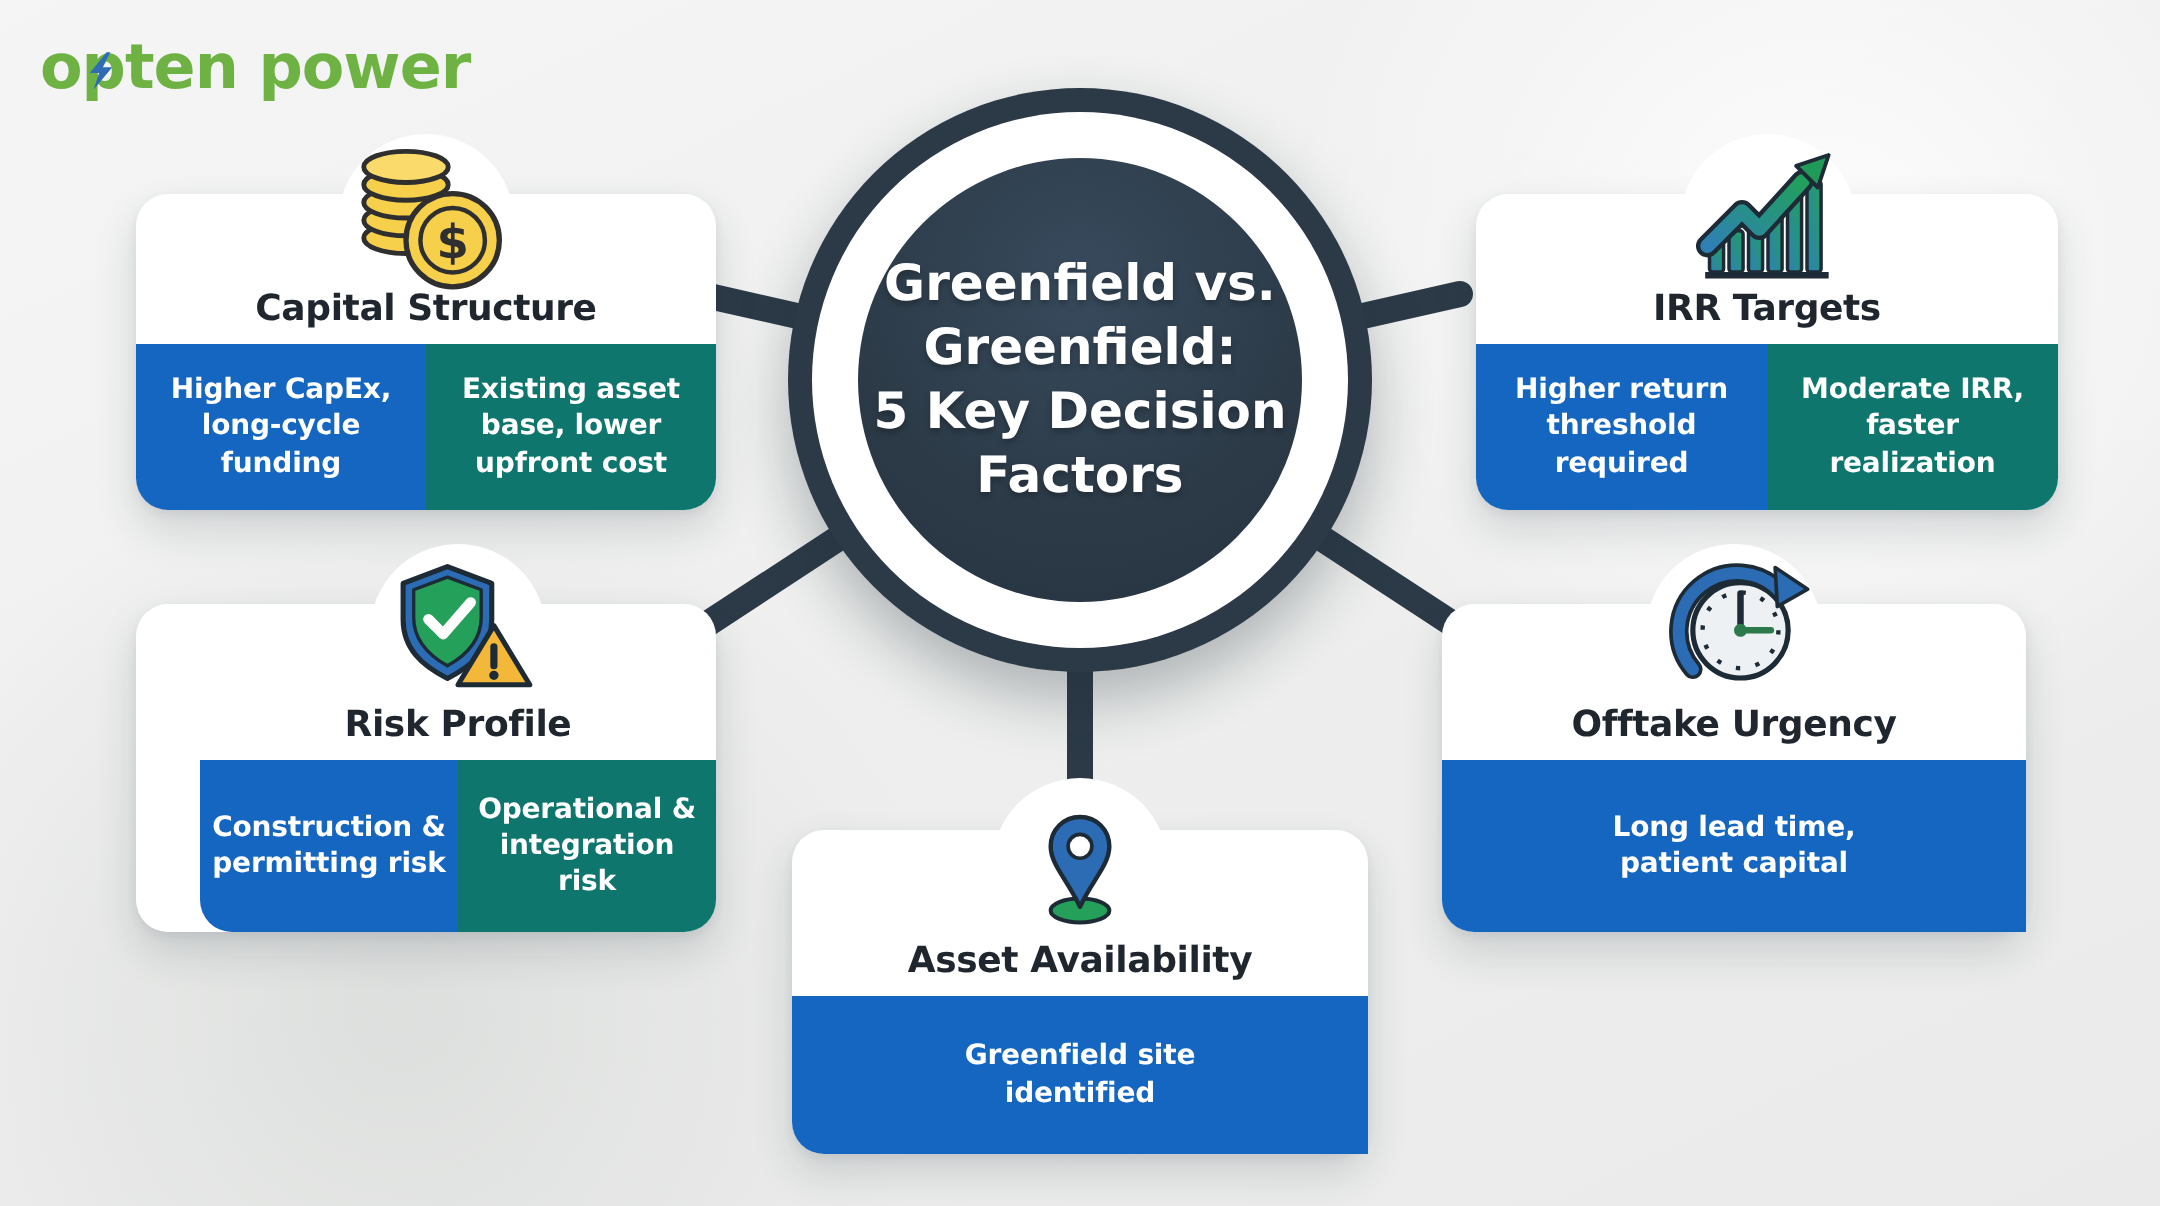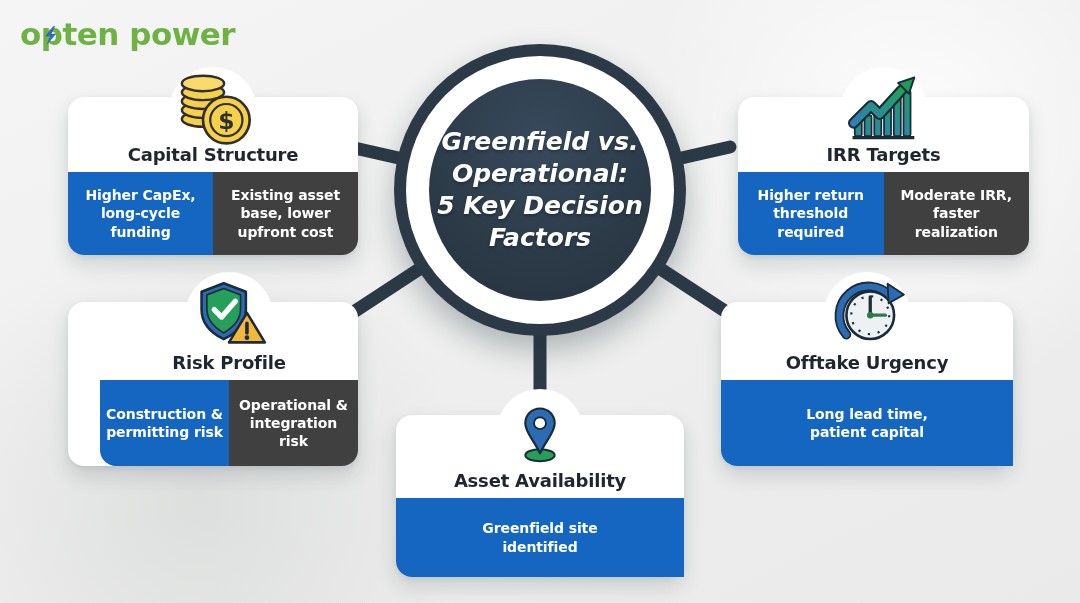--- a/index.html
+++ b/index.html
@@ -31,38 +31,38 @@
   .hub { position:absolute; left:394px; top:44px; width:292px; height:292px;
     border-radius:50%; background:#2c3a47; z-index:2;
     box-shadow:0 14px 30px rgba(30,42,54,.30); }
   .hub-ring { position:absolute; left:12px; top:12px; right:12px; bottom:12px;
     border-radius:50%; background:#ffffff; }
   .hub-inner { position:absolute; left:23px; top:23px; right:23px; bottom:23px;
     border-radius:50%;
     background:radial-gradient(circle at 50% 28%, #374a5c 0%, #2c3a47 62%, #263442 100%);
     display:flex; flex-direction:column; align-items:center; justify-content:center; }
   .hub-line { color:#ffffff; font-size:25px; font-weight:bold; line-height:1.28;
-    text-shadow:0 2px 3px rgba(0,0,0,.25);font-style:italic; }
+    text-shadow:0 2px 3px rgba(0,0,0,.25); }
 
   
   .card { position:absolute; z-index:3; background:#ffffff; border-radius:16px;
     display:flex; flex-direction:column;
     box-shadow:0 10px 20px rgba(45,58,71,.16), 0 2px 5px rgba(45,58,71,.08); }
   .card-head { position:relative; }
   .icon-bump { position:absolute; left:50%; transform:translateX(-50%);
     width:88px; height:88px; border-radius:50%; background:#ffffff; top:-30px; }
   .card-icon { position:absolute; left:50%; transform:translateX(-50%); }
   .card-title { position:absolute; left:0; right:0; bottom:7px; text-align:center;
     font-size:18px; font-weight:bold; color:#1f262e; letter-spacing:-0.2px; }
   .card-body { flex:1; display:flex;justify-content:flex-end; }
   .cell { flex:1; display:flex; align-items:center; justify-content:center;
     color:#ffffff; font-size:14px; font-weight:bold; text-align:center;
     line-height:1.3; padding:5px 5px; white-space:pre-line; letter-spacing:-0.1px; }
   .cell.blue { background:#1566c0; border-bottom-left-radius:16px; }
-  .cell.green { background:#404040; border-bottom-right-radius:16px; }
+  .cell.green { background:#0f766e; border-bottom-right-radius:16px; }
 
   .card.capital { left:68px;  top:97px;  width:290px; height:158px; }
   .card.irr     { left:722px; top:97px;  width:291px; height:158px;margin-left:16px; }
   .card.risk    { left:68px;  top:302px; width:290px; height:164px;padding-left:32px; }
   .card.offtake { left:721px; top:302px; width:292px; height:164px; }
   .card.asset   { left:396px; top:415px; width:288px; height:162px; }
 
   .card.capital .card-head, .card.irr .card-head { height:75px; }
   .card.risk .card-head, .card.offtake .card-head { height:78px; }
   .card.asset .card-head { height:83px; }
@@ -95,21 +95,21 @@
       <line x1="540" y1="190" x2="346" y2="317"></line>
       <line x1="540" y1="190" x2="734" y2="317"></line>
       <line x1="540" y1="190" x2="540" y2="438"></line>
     </g>
   </svg>
 
   <div class="hub">
     <div class="hub-ring">
       <div class="hub-inner">
         <div class="hub-line">Greenfield vs.</div>
-        <div class="hub-line">Operational:</div>
+        <div class="hub-line">Greenfield:</div>
         <div class="hub-line">5 Key Decision</div>
         <div class="hub-line">Factors</div>
       </div>
     </div>
   </div>
 
   <div class="card capital">
     <div class="card-head">
       <div class="icon-bump"></div>
       <svg class="card-icon" width="80" height="80" viewBox="0 0 72 72">

